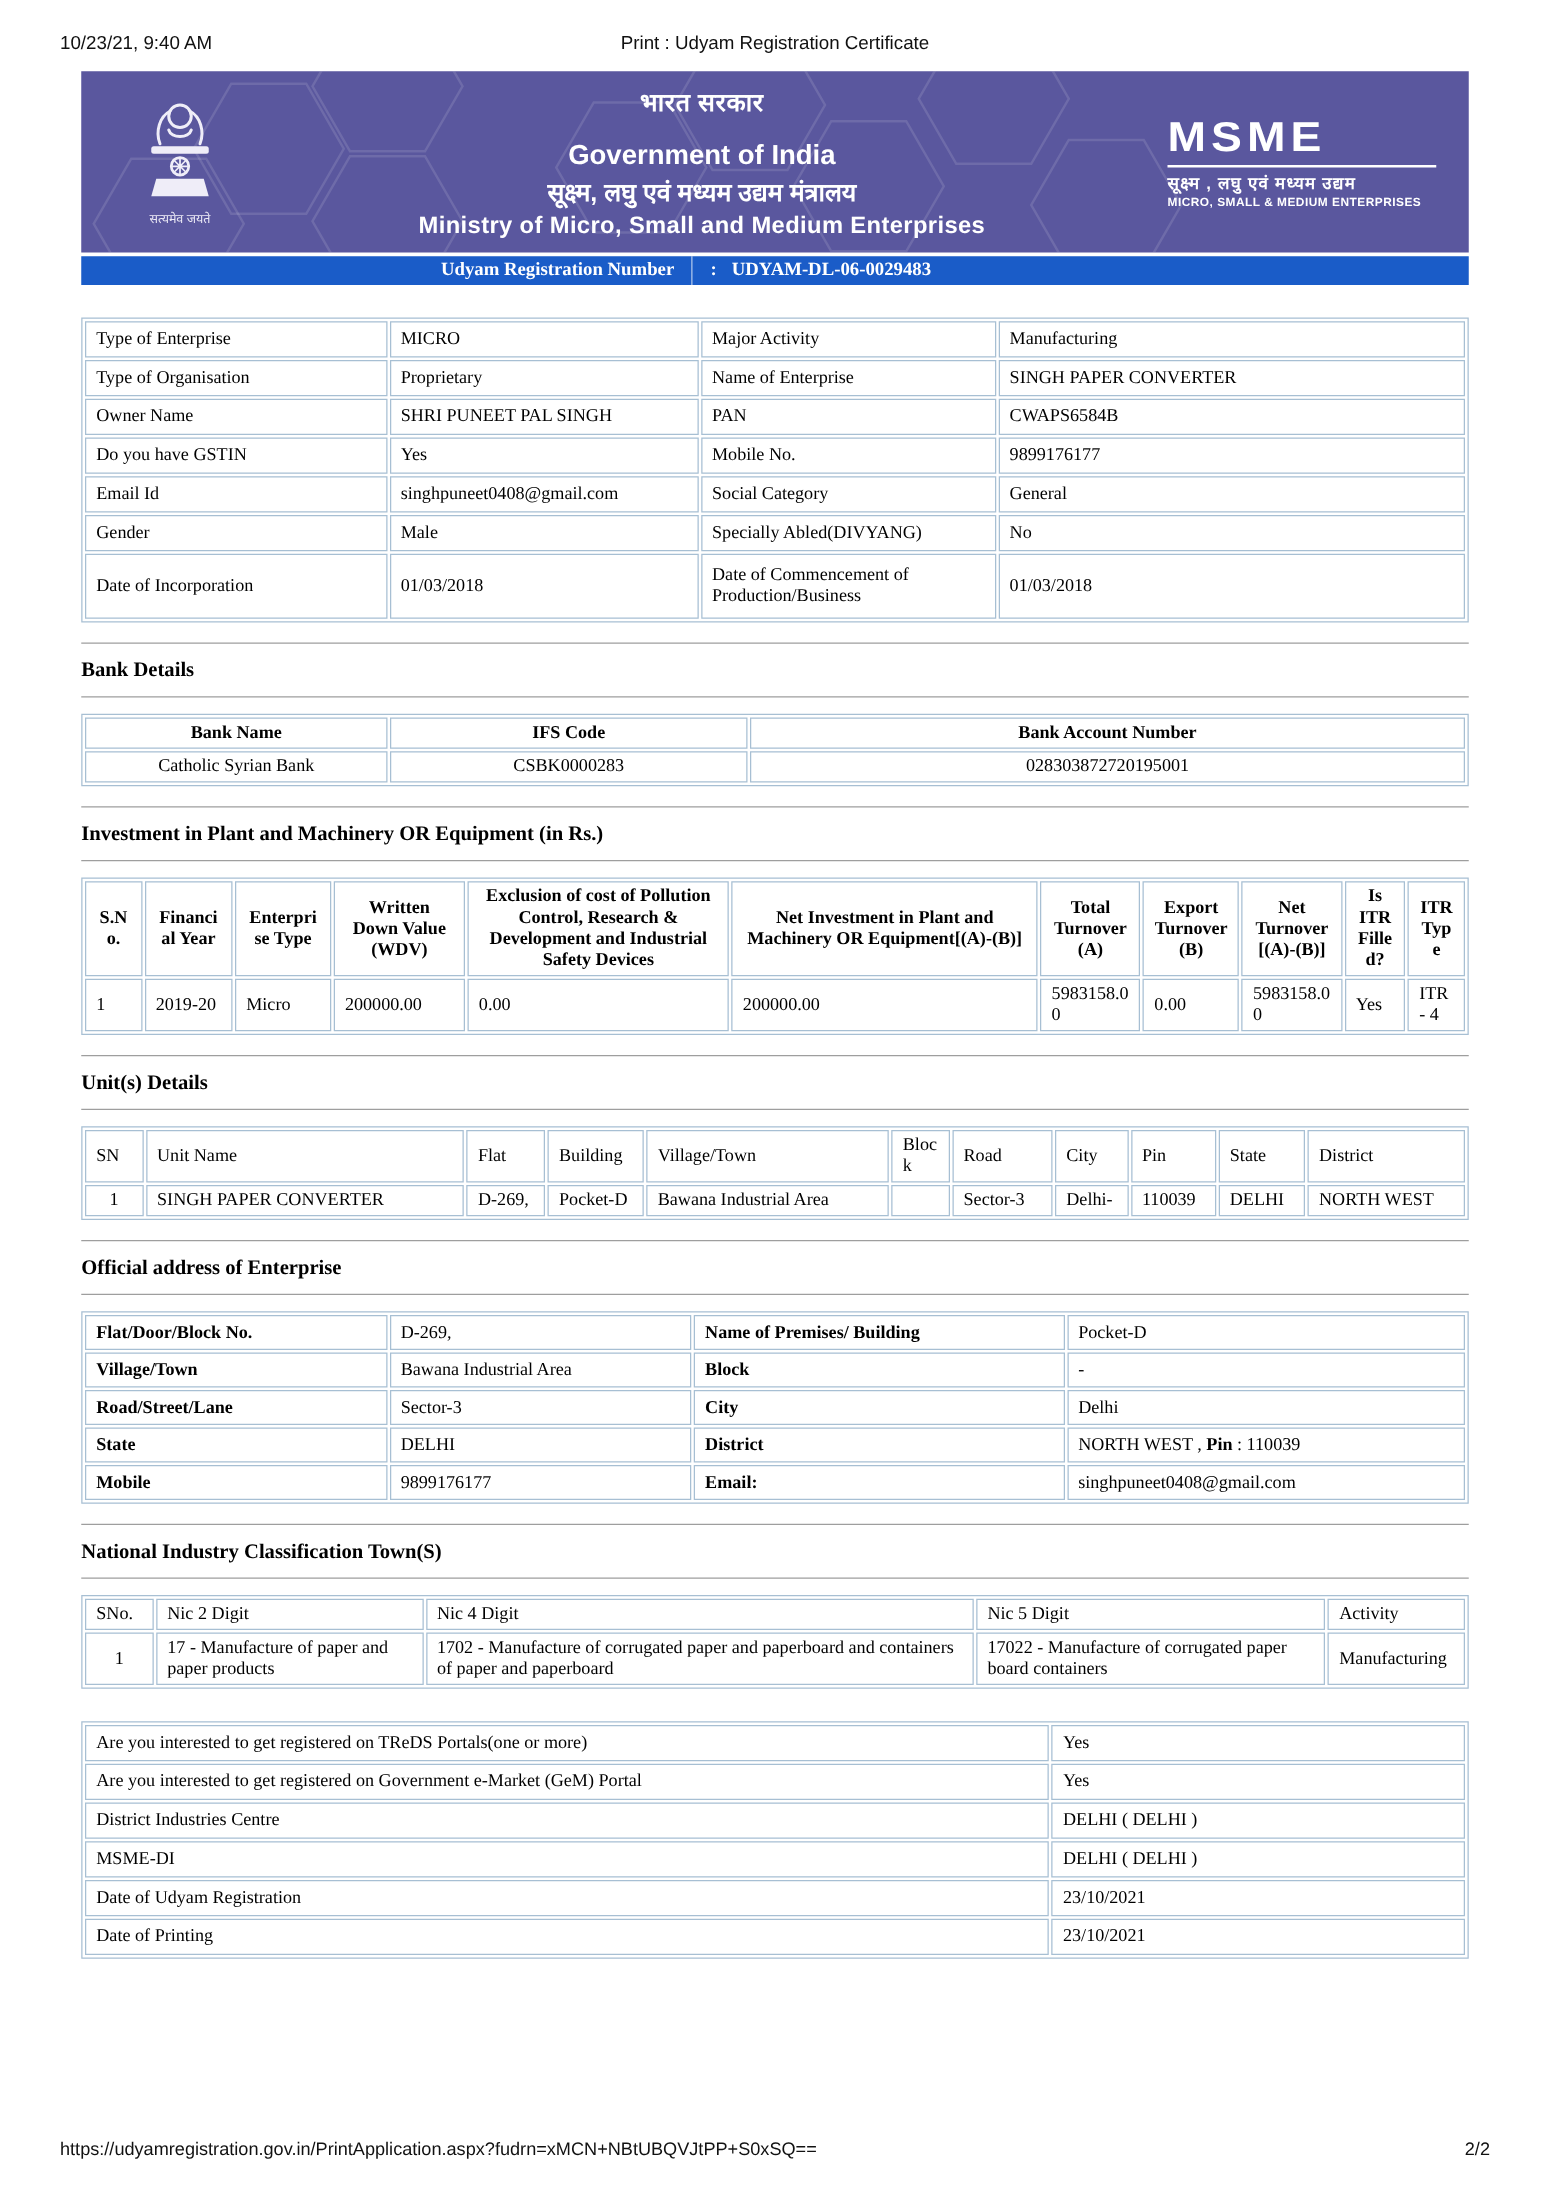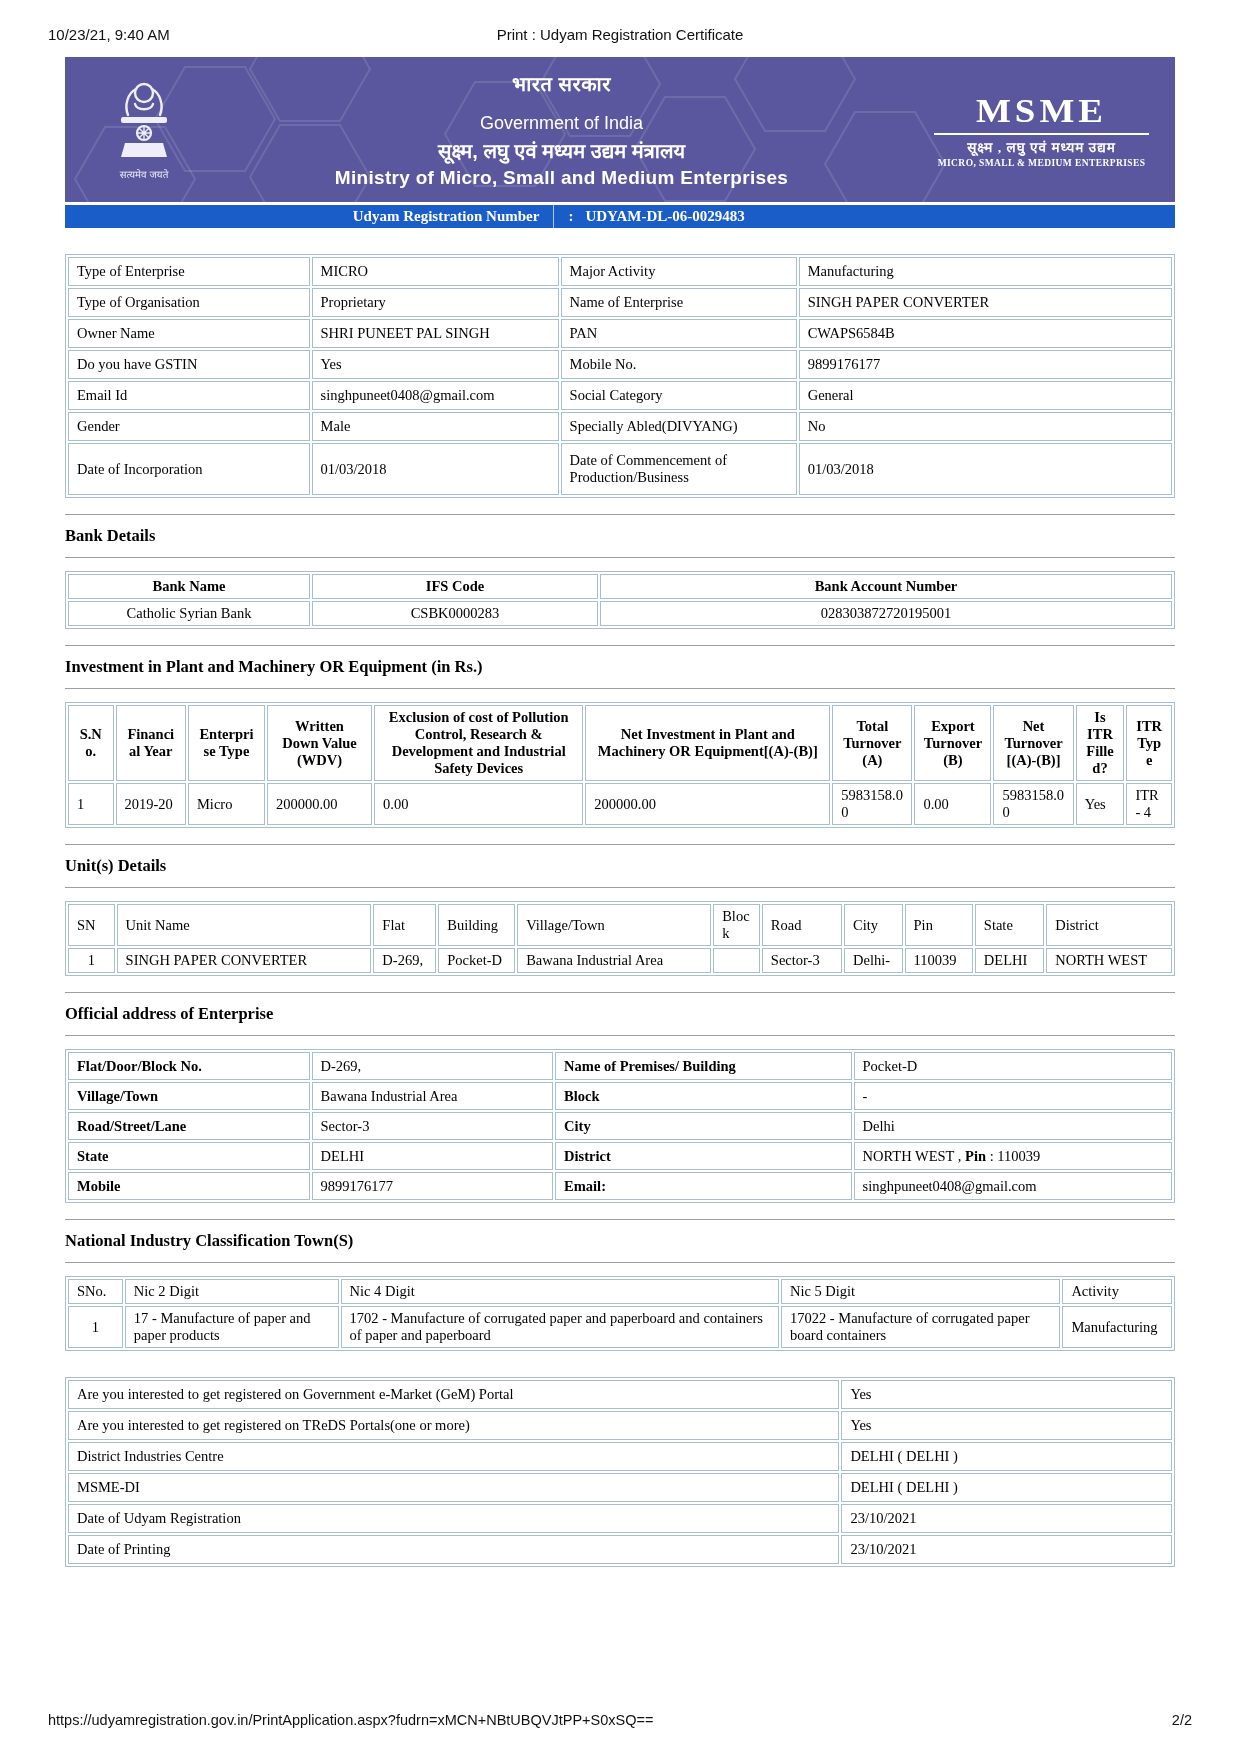--- a/index.html
+++ b/index.html
@@ -21,24 +21,24 @@
 
   .content{margin:0 17px}
 
   
   .banner{margin-top:14px;height:145px;background:var(--banner);position:relative;display:flex;align-items:center;overflow:hidden}
   .hexes{position:absolute;inset:0;width:100%;height:100%}
   .emblem-wrap{position:relative;margin-left:34px;width:90px;display:flex;flex-direction:column;align-items:center;z-index:1}
   .emblem-caption{color:#eceaf6;font-size:10px;margin-top:2px;font-family:"Liberation Sans","DejaVu Sans",sans-serif}
   .banner-center{position:relative;flex:1;text-align:center;color:#fff;z-index:1;font-family:"Liberation Sans","DejaVu Sans",sans-serif}
   .banner-center .hi1{font-size:20px;font-weight:bold;letter-spacing:.5px}
-  .banner-center .en1{font-size:18px;font-weight:normal;margin-top:16px}
+  .banner-center .en1{font-size:22px;font-weight:bold;margin-top:16px}
   .banner-center .hi2{font-size:20px;font-weight:bold;margin-top:3px}
   .banner-center .en2{font-size:19px;font-weight:bold;margin-top:3px;letter-spacing:.3px}
-  .msme{position:relative;z-index:1;margin-right:26px;width:215px;text-align:center;color:#fff;font-family:Liberation Serif, serif}
+  .msme{position:relative;z-index:1;margin-right:26px;width:215px;color:#fff;font-family:Liberation Sans, sans-serif}
   .msme .word{font-size:37px;font-weight:800;letter-spacing:4px;line-height:1;transform:scaleY(.9)}
   .msme .sub-hi{font-size:13.5px;font-weight:bold;margin-top:4px;letter-spacing:1px;border-top:2px solid #fff;padding-top:3px}
   .msme .sub-en{font-size:9.5px;font-weight:bold;margin-top:2px;letter-spacing:.4px}
 
   
   .urn-bar{margin-top:3px;height:23px;background:var(--bar);color:#fff;display:flex;align-items:center;
     font-weight:bold;font-size:15px}
   .urn-bar .l{flex:0 0 44%;text-align:right;padding-right:14px}
   .urn-bar .div{width:1px;align-self:stretch;background:rgba(255,255,255,.65)}
   .urn-bar .r{padding-left:14px}
@@ -398,25 +398,25 @@
         </table>
     </div>
 
     <table class="t sum-table">
       <colgroup>
           <col style="width:70%">
           <col style="width:30%">
         </colgroup>
       <tbody>
           <tr>
+        <td class="left">Are you interested to get registered on TReDS Portals(one or more)</td>
+        <td class="left">Yes</td>
+      </tr>
+      <tr>
         <td class="left">Are you interested to get registered on Government e-Market (GeM) Portal</td>
-        <td class="left">Yes</td>
-      </tr>
-      <tr>
-        <td class="left">Are you interested to get registered on TReDS Portals(one or more)</td>
         <td class="left">Yes</td>
       </tr>
       <tr>
         <td class="left">District Industries Centre</td>
         <td class="left">DELHI ( DELHI )</td>
       </tr>
       <tr>
         <td class="left">MSME-DI</td>
         <td class="left">DELHI ( DELHI )</td>
       </tr>

